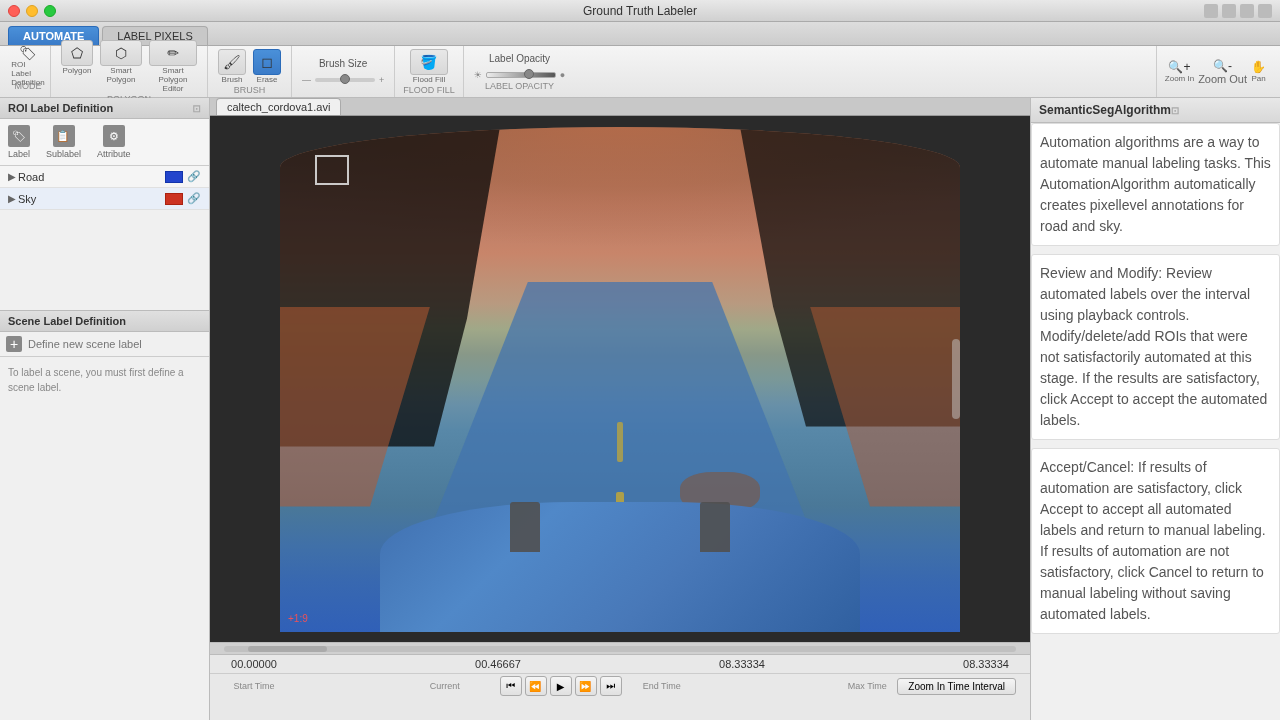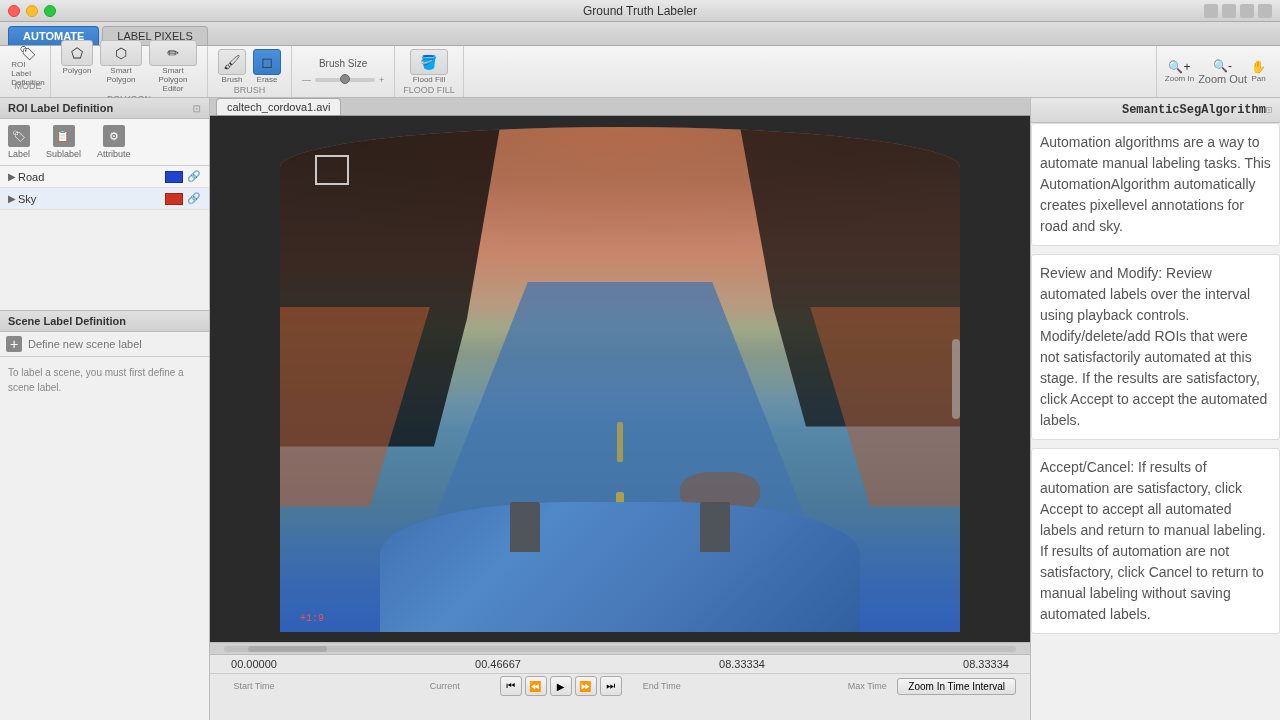--- a/index.html
+++ b/index.html
@@ -95,20 +95,31 @@
   </div>
 
   <div style="display:flex; flex-direction:column; align-items:center; border-right:1px solid #ccc; padding:0 8px; height:100%; justify-content:center;">
     <div style="display:flex; flex-direction:column; align-items:center; width:42px; cursor:pointer;">
       <div style="width:38px; height:26px; background:linear-gradient(to bottom,#e8e8e8,#d8d8d8); border:1px solid #bbb; border-radius:3px; display:flex; align-items:center; justify-content:center; font-size:14px;">🪣</div>
       <div style="font-size:8px; color:#666; text-align:center;">Flood Fill</div>
     </div>
     <div style="font-size:9px; color:#888; margin-top:1px;">FLOOD FILL</div>
   </div>
 
+  <div style="display:flex; flex-direction:column; align-items:center; padding:0 10px; height:100%; justify-content:center;">
+    <div style="font-size:10px; color:#555; margin-bottom:6px;">Label Opacity</div>
+    <div style="display:flex; align-items:center; gap:4px;">
+      <div style="font-size:9px; color:#888;">☀</div>
+      <div style="position:relative; width:70px; height:6px; background:linear-gradient(to right, transparent, #555); border-radius:2px; border:1px solid #aaa;">
+        <div style="position:absolute; left:62%; top:-4px; width:10px; height:10px; background:#888; border-radius:50%; border:1px solid #666; transform:translateX(-50%);"></div>
+      </div>
+      <div style="font-size:9px; color:#888;">●</div>
+    </div>
+    <div style="font-size:9px; color:#888; margin-top:1px;">LABEL OPACITY</div>
+  </div>
 
   <div style="margin-left:auto; display:flex; flex-direction:column; align-items:center; padding:0 8px; height:100%; justify-content:center; border-left:1px solid #ccc;">
     <div style="display:flex; gap:4px; align-items:center;">
       <div style="display:flex; flex-direction:column; align-items:center; cursor:pointer;">
         <div style="font-size:12px;">🔍+</div>
         <div style="font-size:8px; color:#666;">Zoom In</div>
       </div>
       <div style="display:flex; flex-direction:column; align-items:center; cursor:pointer;">
         <div style="font-size:12px;">🔍-</div>
         <div style="font-size:11px; color:#666;">Zoom Out</div>
@@ -209,21 +220,21 @@
         <div style="position:absolute; bottom:60px; left:200px; width:100px; height:50px; background:rgba(140,80,40,0.6); border-radius:40%;"></div>
         <div style="position:absolute; bottom:120px; right:200px; width:80px; height:40px; background:rgba(140,80,40,0.5); border-radius:40%;"></div>
 
         <div style="position:absolute; bottom:0; left:100px; right:100px; height:130px; background:linear-gradient(135deg, #4070b0 0%, #5088c8 30%, #4878b8 60%, #3060a0 100%); border-radius:40% 40% 0 0;"></div>
 
         <div style="position:absolute; bottom:80px; left:230px; width:30px; height:50px; background:rgba(80,80,80,0.9); border-radius:3px 3px 0 0;"></div>
         <div style="position:absolute; bottom:80px; right:230px; width:30px; height:50px; background:rgba(80,80,80,0.9); border-radius:3px 3px 0 0;"></div>
 
         <div style="position:absolute; top:28px; left:35px; width:34px; height:30px; border:2px solid rgba(220,220,220,0.9); background:transparent;"></div>
 
-        <div style="position:absolute; bottom:8px; left:20px; color:rgba(255,80,80,0.9); font-size:10px; font-family:Liberation Mono, monospace;">+1:9</div>
+        <div style="position:absolute; bottom:8px; left:8px; color:rgba(255,80,80,0.9); font-size:10px; font-family:Liberation Sans, sans-serif;">+1:9</div>
 
         <div style="position:absolute; right:0; top:50%; transform:translateY(-50%); width:8px; height:80px; background:rgba(200,200,200,0.5); border-radius:4px;"></div>
       </div>
     </div>
 
     <div style="height:78px; background:#e8e8e8; border-top:1px solid #bbb; flex-shrink:0;">
 
       <div style="height:12px; background:#d0d0d0; border-bottom:1px solid #bbb; position:relative; padding:3px 14px;">
         <div style="width:100%; height:6px; background:#c0c0c0; border-radius:3px; position:relative;">
           <div style="position:absolute; left:3%; width:10%; height:6px; background:#aaa; border-radius:3px;"></div>
@@ -254,21 +265,21 @@
         </div>
         <div style="font-size:9px; color:#888; min-width:60px; text-align:center;">End Time</div>
         <div style="flex:1;"></div>
         <div style="font-size:9px; color:#888; min-width:60px; text-align:center;">Max Time</div>
         <button style="margin-left:auto; padding:2px 10px; font-size:10px; background:linear-gradient(to bottom,#f5f5f5,#e0e0e0); border:1px solid #aaa; border-radius:3px; cursor:pointer; white-space:nowrap;">Zoom In Time Interval</button>
       </div>
     </div>
   </div>
 
   <div style="width:250px; background:#f0f0f0; border-left:1px solid #bbb; display:flex; flex-direction:column; flex-shrink:0; overflow:hidden;">
-    <div style="background:linear-gradient(to bottom,#e8e8e8,#d8d8d8); border-bottom:1px solid #bbb; padding:5px 8px; font-size:12px; font-weight:600; color:#333; display:flex; align-items:center; justify-content:flex-end;font-family:Liberation Mono, monospace;">
+    <div style="background:linear-gradient(to bottom,#e8e8e8,#d8d8d8); border-bottom:1px solid #bbb; padding:5px 8px; font-size:12px; font-weight:600; color:#333; display:flex; align-items:center; justify-content:flex-start;">
       <span>SemanticSegAlgorithm</span>
       <span style="color:#aaa; font-size:10px;">⊡</span>
     </div>
     <div style="font-size:14px; color:#555; line-height:1.5; flex:1; overflow-y:auto;">
       <div style="margin-bottom:8px; padding:8px; background:white; border:1px solid #ddd; border-radius:3px;">
         <p>Automation algorithms are a way to automate manual labeling tasks. This AutomationAlgorithm automatically creates pixellevel annotations for road and sky.</p>
       </div>
       <div style="margin-bottom:8px; padding:8px; background:white; border:1px solid #ddd; border-radius:3px;">
         <p>Review and Modify: Review automated labels over the interval using playback controls. Modify/delete/add ROIs that were not satisfactorily automated at this stage. If the results are satisfactory, click Accept to accept the automated labels.</p>
       </div>

